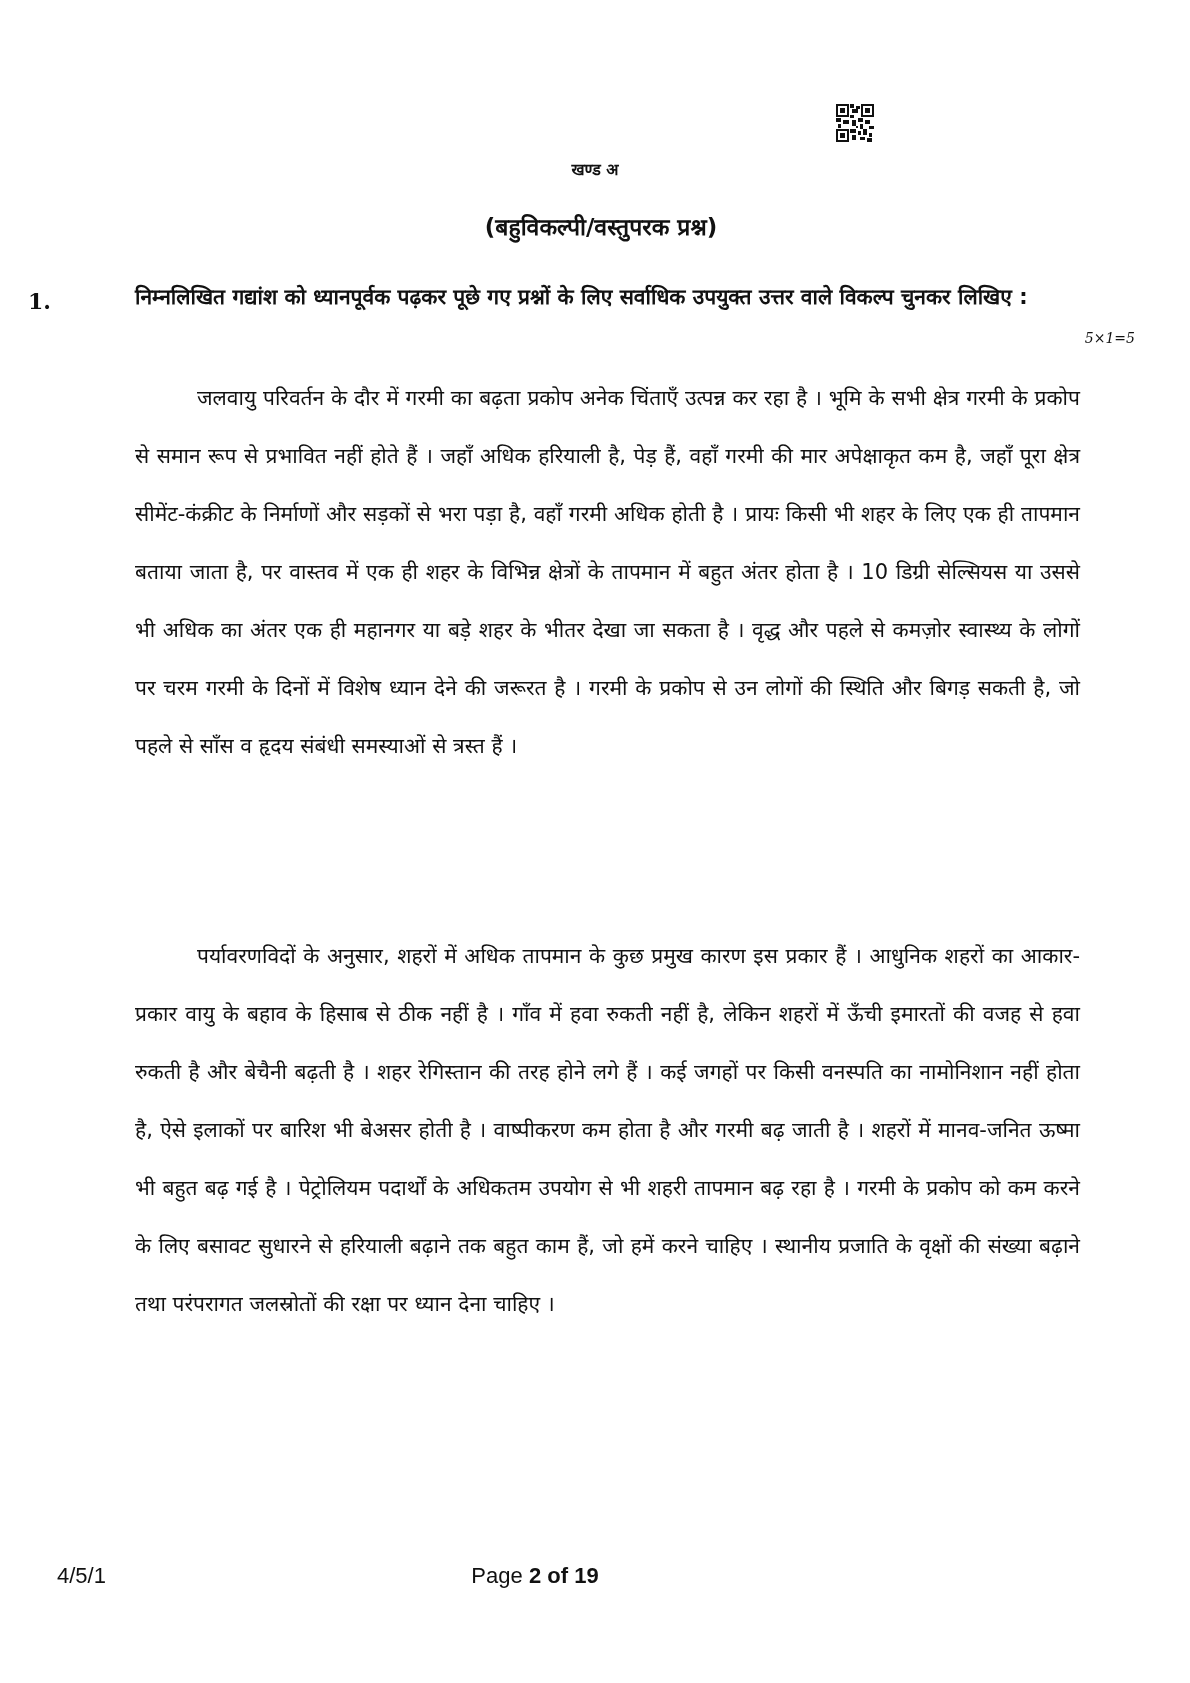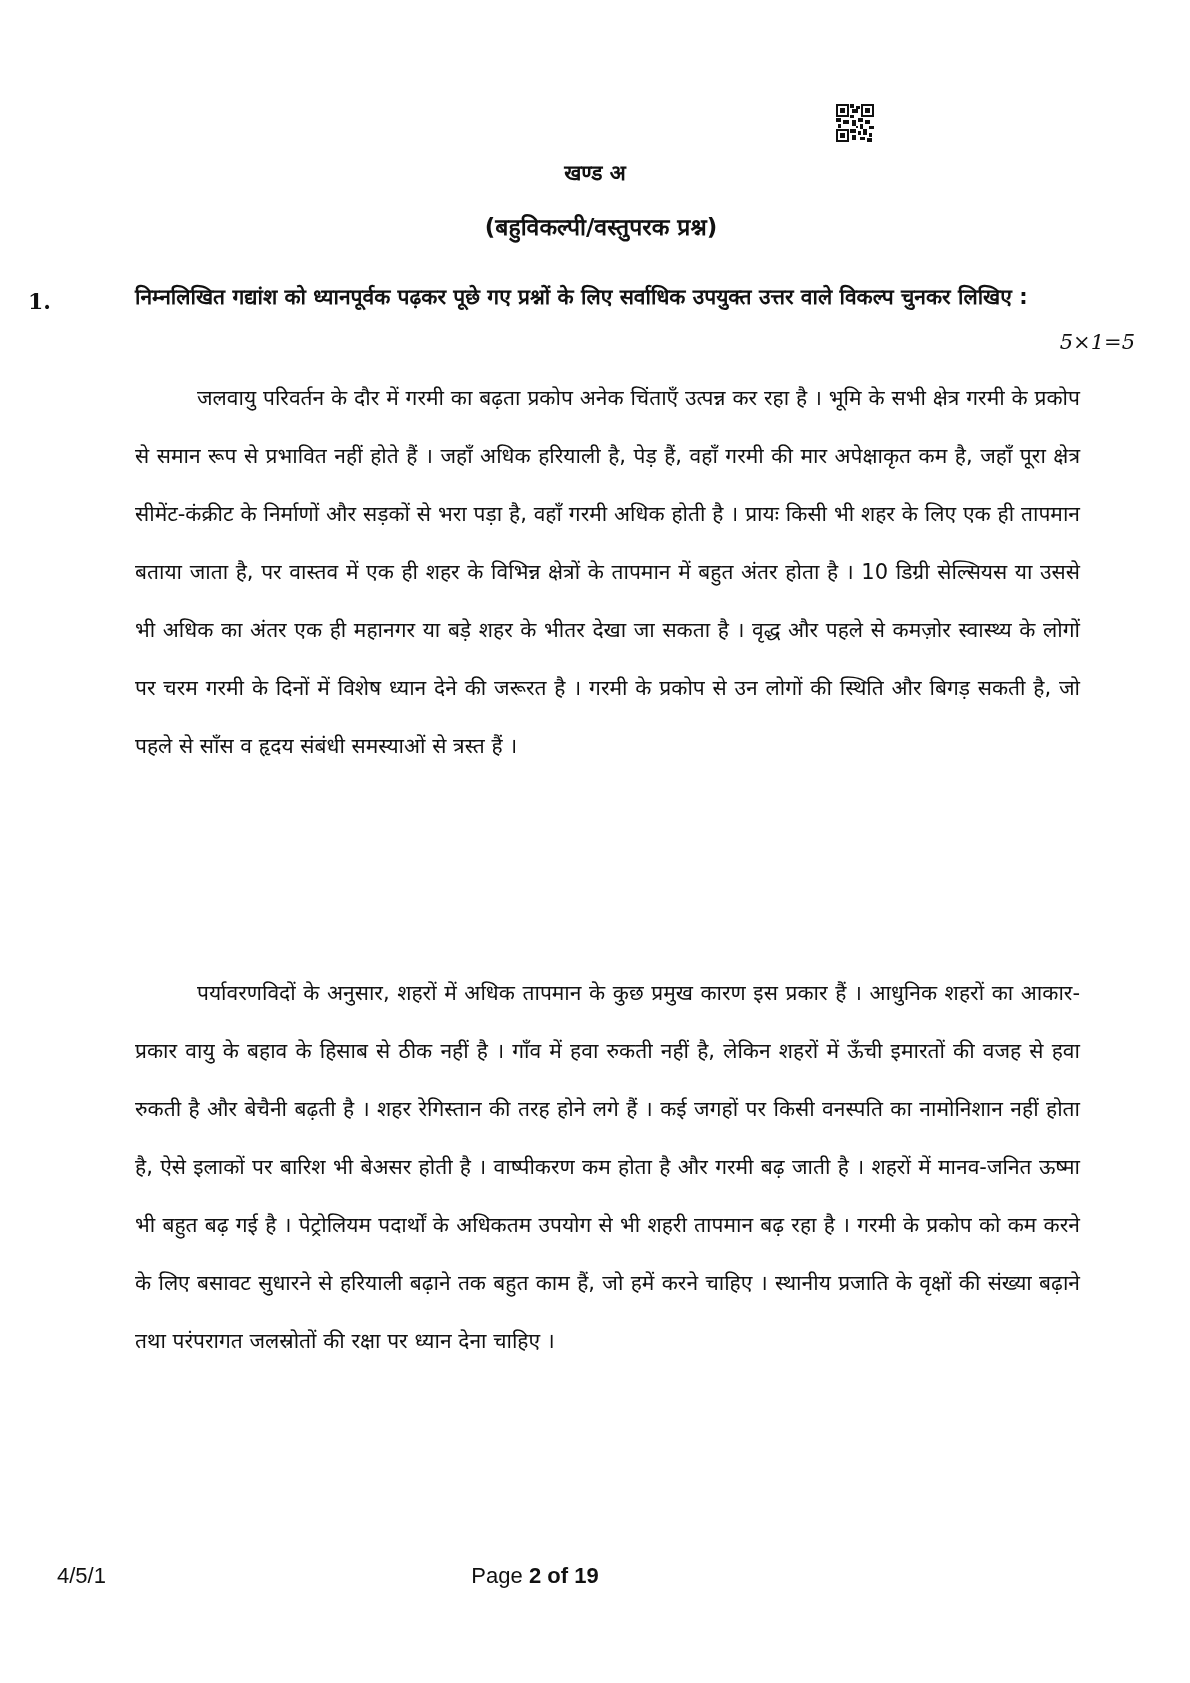--- a/index.html
+++ b/index.html
@@ -5,49 +5,49 @@
     html, body { margin: 0; padding: 0; background: #ffffff; }
     body {
       width: 1190px; height: 1683px; position: relative; overflow: hidden;
       font-family: "DejaVu Sans", sans-serif; color: #111;
     }
     .qr {
       position: absolute; left: 836px; top: 104px; width: 38px; height: 38px;
     }
     .section-title {
       position: absolute; left: 0; width: 1190px; text-align: center;
-      font-weight: bold; font-size: 21px; top: 158px;
+      font-weight: bold; font-size: 16px; top: 158px;
     }
     .section-subtitle {
       position: absolute; left: 0; width: 1190px; text-align: center;
       font-weight: bold; font-size: 23px; top: 210px; padding-left: 6px;
     }
     .q-num {
       position: absolute; left: 28px; top: 288px;
       font-family: "DejaVu Serif", serif; font-weight: bold; font-size: 22px;
     }
     .q-text {
       position: absolute; left: 135px; top: 280px; width: 945px;
       font-size: 21px; line-height: 34px; text-align: justify;
       text-align-last: left;
       font-weight: bold;
     }
     .marks {
       position: absolute; right: 55px; top: 330px;
-      font-family: "DejaVu Serif", serif; font-style: italic; font-size: 21px;
+      font-family: "DejaVu Serif", serif; font-style: italic; font-size: 14px;
     }
     .passage {
       position: absolute; left: 135px; width: 945px;
       font-size: 21px; line-height: 58px;
     }
     .passage p {
       margin: 0; text-indent: 62px; text-align: justify;
     }
     .p1 { top: 369px; }
-    .p2 { top: 964px; }
+    .p2 { top: 927px; }
     .p1 p, .p2 p { text-align-last: left; }
     .footer-code {
       position: absolute; left: 26px; top: 1563px;
       font-family: "Liberation Sans", sans-serif; font-size: 22px; margin-left: 31px;
     }
     .footer-page {
       position: absolute; left: 0; width: 1070px; text-align: center; top: 1563px;
       font-family: "Liberation Sans", sans-serif; font-size: 22px;
     }
     .footer-page b { font-weight: bold; }

